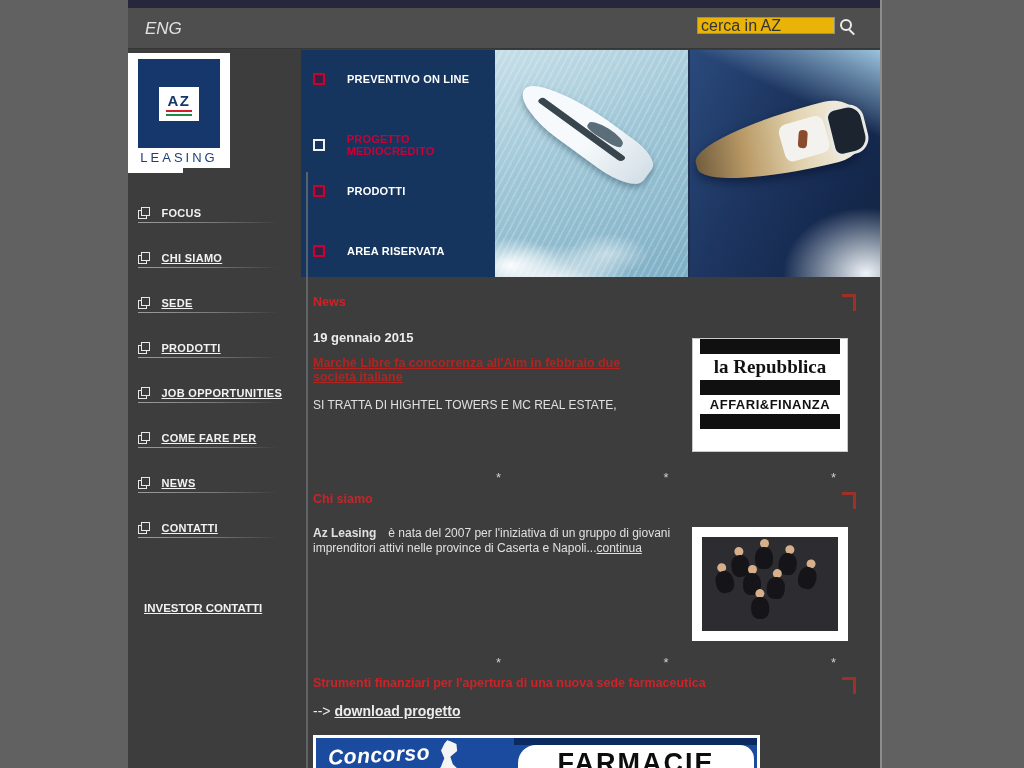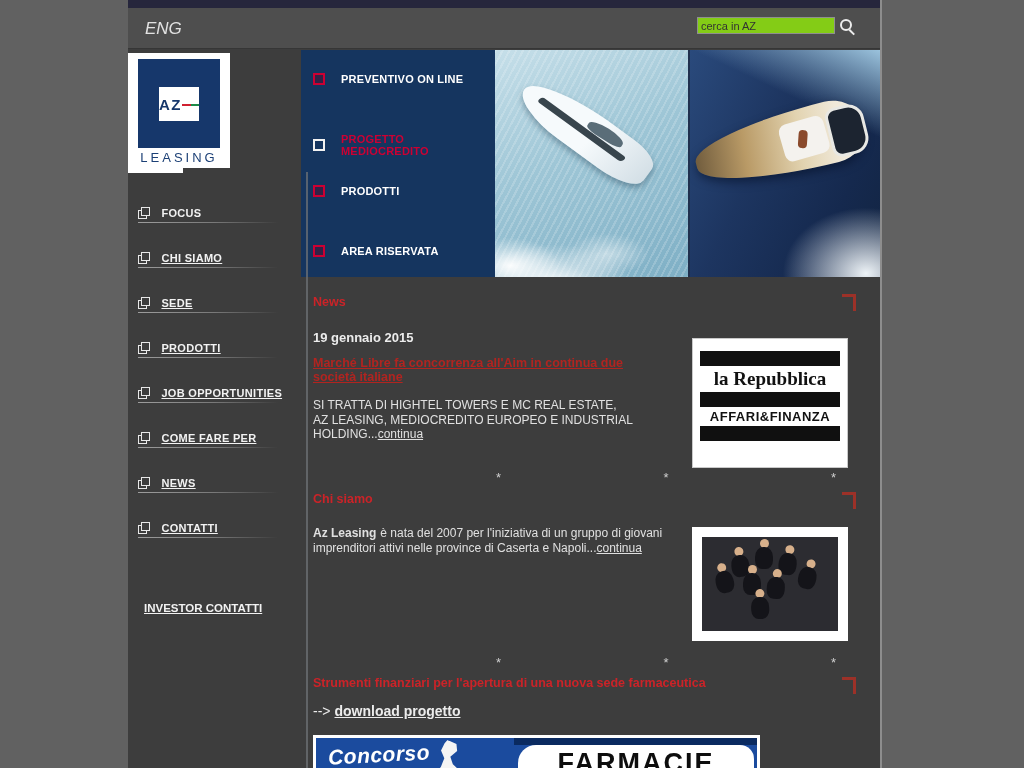--- a/index.html
+++ b/index.html
@@ -5,42 +5,42 @@
   html,body{margin:0;padding:0;width:1024px;height:768px;overflow:hidden;
     font-family:"Liberation Sans",sans-serif;background:#616161;}
   .stage{position:relative;width:1024px;height:768px;background:#616161;overflow:hidden;}
   .page{position:absolute;left:128px;top:0;width:752px;height:768px;background:#3d3d3d;
     border-right:2px solid #8d8d8d;box-sizing:content-box;overflow:hidden;}
 
   
   .top-strip{position:absolute;left:0;top:0;width:752px;height:8px;background:#26263c;}
   .topbar{position:absolute;left:0;top:8px;width:752px;height:40px;background:#4e4e4e;border-bottom:1px solid #363636;}
   .eng{position:absolute;left:17px;top:19px;font-style:italic;font-size:17px;color:#e2e2e2;text-decoration:none;}
-  .search-input{position:absolute;left:569px;top:17px;width:130px;height:13px;font-size:11px;
-    font-family:"Liberation Sans",sans-serif;color:#333;background:#84cc16;border:1px solid #8f8f8f;padding:1px 3px;}
+  .search-input{position:absolute;left:569px;top:17px;width:130px;height:13px;font-size:16px;
+    font-family:"Liberation Sans",sans-serif;color:#333;background:#eab308;border:1px solid #8f8f8f;padding:1px 3px;}
   .mag{position:absolute;left:712px;top:19px;width:15px;height:15px;cursor:pointer;}
   .mag .lens{width:8px;height:8px;border:2px solid #ececec;border-radius:50%;}
   .mag .handle{position:absolute;left:10px;top:10px;width:7px;height:2px;background:#ececec;
     transform:rotate(45deg);transform-origin:0 0;}
 
   
   .logo-panel{position:absolute;left:0;top:53px;width:102px;height:115px;background:#fff;}
   .logo-step{position:absolute;left:0;top:168px;width:55px;height:5px;background:#fff;}
   .logo-square{position:absolute;left:10px;top:6px;width:82px;height:89px;background:#16376b;}
   .logo-inner{position:absolute;left:21px;top:28px;width:40px;height:34px;background:#fff;
-    display:flex;flex-direction:row;align-items:center;justify-content:center;}
+    display:flex;flex-direction:column;align-items:center;justify-content:center;}
   .logo-az{font-size:15px;font-weight:700;color:#16376b;letter-spacing:1.5px;line-height:15px;}
   .l-red{width:26px;height:2px;background:#d02030;margin-top:2px;}
   .l-green{width:26px;height:2px;background:#1e8a48;margin-top:2px;}
   .logo-word{position:absolute;left:0;top:97px;width:102px;text-align:center;color:#1c4076;
     font-size:13px;letter-spacing:3px;font-weight:500;}
 
   
   .menu-panel{position:absolute;left:173px;top:50px;width:194px;height:227px;background:#15355f;}
-  .hmenu-item{position:absolute;left:12px;display:flex;align-items:center;gap:16px;cursor:pointer;text-decoration:none;}
+  .hmenu-item{position:absolute;left:12px;display:flex;align-items:center;gap:22px;cursor:pointer;text-decoration:none;}
   .hm-sq{width:8px;height:8px;border:2px solid #cc0033;background:rgba(110,0,30,.35);}
   .hm-sq.white{border-color:#f2f2f2;background:transparent;}
   .hm-label{font-size:11px;font-weight:700;color:#fff;letter-spacing:.2px;}
   .hm-label.red{color:#cc0033;}
 
   
   .boat1{position:absolute;left:367px;top:50px;width:193px;height:227px;overflow:hidden;
     background:
      radial-gradient(ellipse 70px 40px at 8% 95%, rgba(255,255,255,.95), rgba(255,255,255,0) 70%),
      radial-gradient(ellipse 110px 55px at 30% 103%, rgba(255,255,255,.92), rgba(255,255,255,0) 72%),
@@ -84,26 +84,26 @@
     text-decoration:underline;cursor:pointer;}
 
   
   .sec-title{position:absolute;font-size:12.5px;font-weight:700;color:#cb2328;}
   .bracket{position:absolute;width:11px;height:14px;border-top:3px solid #9c3128;border-right:3px solid #9c3128;}
   .news-date{position:absolute;left:185px;top:330px;font-size:13px;font-weight:700;color:#ececec;}
   .headline{position:absolute;left:185px;top:356px;width:352px;font-size:12.5px;font-weight:700;
     color:#b12420;text-decoration:underline;line-height:14px;cursor:pointer;display:block;}
   .bodytext{position:absolute;left:185px;width:386px;font-size:12px;color:#e0e0e0;line-height:14.5px;}
   .bodytext a{color:#e0e0e0;text-decoration:underline;cursor:pointer;}
-  .bodytext b{font-weight:700;margin-right:4px;}
+  .bodytext b{font-weight:700;margin-right:12px;}
   .asterisks{position:absolute;left:368px;font-size:13px;color:#cfcfcf;white-space:pre;word-spacing:37px;}
 
   
-  .repub{position:absolute;left:564px;top:338px;width:156px;height:130px;background:#fff;
-    border:1px solid #c9c9c9;box-sizing:border-box;padding:12px 7px;}
+  .repub{position:absolute;left:564px;top:338px;width:156px;height:114px;background:#fff;
+    border:1px solid #c9c9c9;box-sizing:border-box;padding:0 7px;}
   .repub .bar{height:15px;background:#101010;}
   .repub .t1{height:26px;display:flex;align-items:center;justify-content:center;
     font-family:"Liberation Serif",serif;font-weight:700;font-size:19px;color:#111;}
   .repub .t2{height:19px;display:flex;align-items:center;justify-content:center;
     font-weight:800;font-size:13px;letter-spacing:.5px;color:#111;}
 
   
   .people{position:absolute;left:564px;top:527px;width:156px;height:114px;background:#fff;
     box-sizing:border-box;padding:10px;}
   .people-inner{position:relative;width:136px;height:94px;background:#2c2c31;overflow:hidden;}
@@ -231,24 +231,23 @@
     <div class="side-item" style="top:518px">
       <span class="ico2"><span class="b1"></span><span class="b2"></span></span>
       <a class="side-label">CONTATTI</a>
       <span class="side-sep"></span>
     </div>
     <a class="investor">INVESTOR CONTATTI</a>
 
     <div class="sec-title" style="left:185px;top:295px">News</div>
     <span class="bracket" style="left:714px;top:294px"></span>
     <div class="news-date">19 gennaio 2015</div>
-    <a class="headline">Marché Libre fa concorrenza all'Aim in continua due società italiane</a>
+    <a class="headline">Marché Libre fa concorrenza all'Aim in febbraio due società italiane</a>
     <div class="bodytext" style="top:398px">
       <div>SI TRATTA DI HIGHTEL TOWERS E MC REAL ESTATE,</div>
-      <div><span>AZ LEASING, MEDIOCREDITO EUROPEO E INDUSTRIAL HOLDING...</span><a>continua</a></div>
     </div>
     <div class="repub">
       <div class="bar"></div>
       <div class="t1">la Repubblica</div>
       <div class="bar"></div>
       <div class="t2">AFFARI&amp;FINANZA</div>
       <div class="bar"></div>
     </div>
 
     <div class="asterisks" style="top:470px">*    *    *    *</div>

